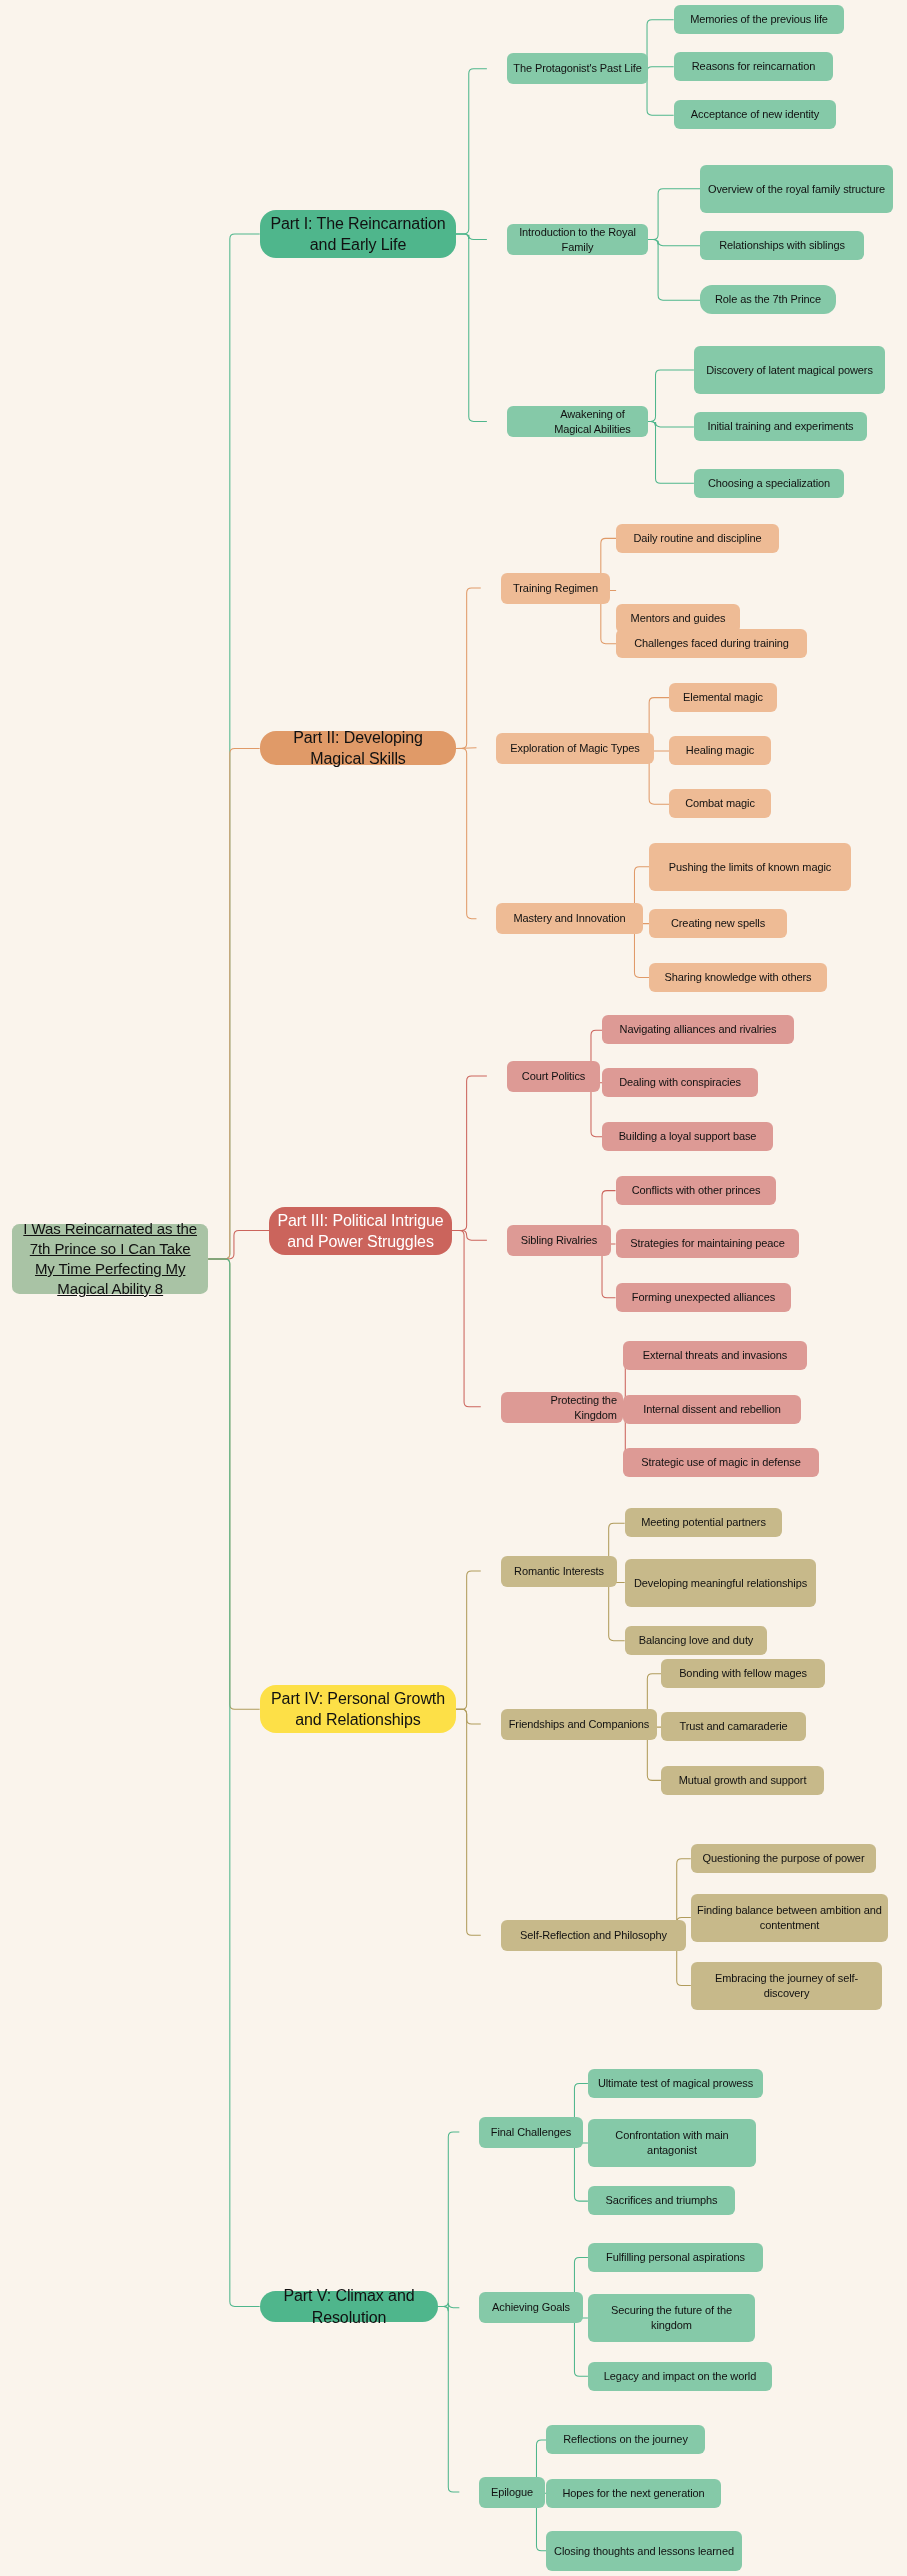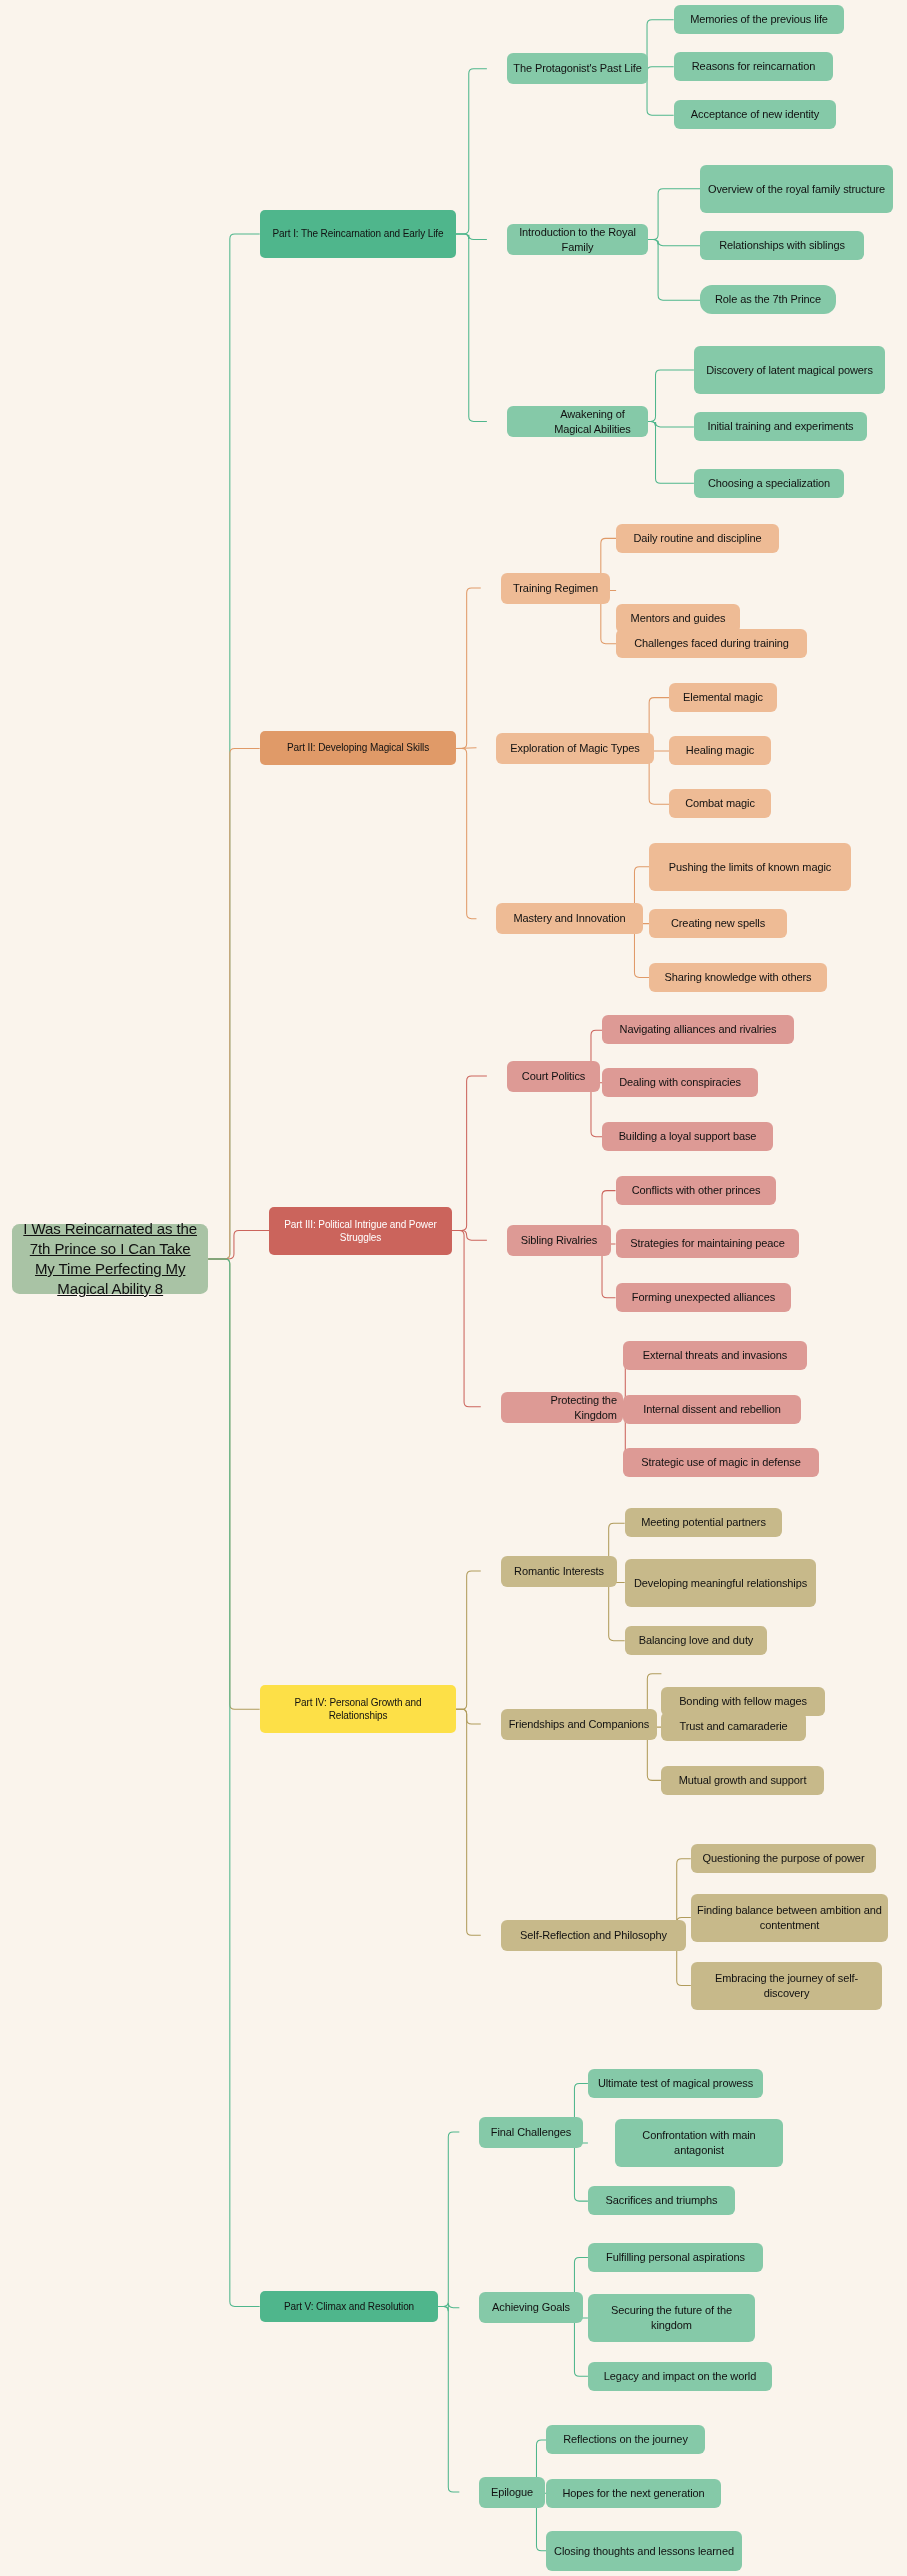--- a/index.html
+++ b/index.html
@@ -38,22 +38,22 @@
     color: #111111;
     letter-spacing: -0.1px;
   }
   .node.root {
     background: #A9C3A5;
     font-size: 15px;
     border-radius: 7.3px;
     text-decoration: underline;
   }
   .node.l1 {
-    font-size: 10px;
-    border-radius: 5px;
+    font-size: 16px;
+    border-radius: 16px;
   }
   .node.l2 {
     font-size: 11px;
     margin-left: 20px;
   }
   .node.l3 {
     font-size: 11px;
   }
   .g1 { background: #4FB68C; }
   .g2 { background: #85C9A8; }
@@ -271,21 +271,21 @@
       </div>
       <div class="node l3 k3" style="left: 625px; top: 1559px; width: 191px; height: 48px;">
         <span>Developing meaningful relationships</span>
       </div>
       <div class="node l3 k3" style="left: 625px; top: 1626px; width: 142px; height: 29px;">
         <span>Balancing love and duty</span>
       </div>
       <div class="node l2 k2" style="left: 481px; top: 1709px; width: 156px; height: 31px;">
         <span>Friendships and Companions</span>
       </div>
-      <div class="node l3 k3" style="left: 661px; top: 1659px; width: 164px; height: 29px; margin-top: 28px;">
+      <div class="node l3 k3" style="left: 661px; top: 1659px; width: 164px; height: 29px;">
         <span>Bonding with fellow mages</span>
       </div>
       <div class="node l3 k3" style="left: 661px; top: 1712px; width: 145px; height: 29px;">
         <span>Trust and camaraderie</span>
       </div>
       <div class="node l3 k3" style="left: 661px; top: 1766px; width: 163px; height: 29px;">
         <span>Mutual growth and support</span>
       </div>
       <div class="node l2 k2" style="left: 481px; top: 1920px; width: 185px; height: 31px;">
         <span>Self-Reflection and Philosophy</span>
@@ -301,21 +301,21 @@
       </div>
       <div class="node l1 g1" style="left: 260px; top: 2291px; width: 178px; height: 31px;">
         <span>Part V: Climax and Resolution</span>
       </div>
       <div class="node l2 g2" style="left: 459px; top: 2117px; width: 104px; height: 31px;">
         <span>Final Challenges</span>
       </div>
       <div class="node l3 g3" style="left: 588px; top: 2069px; width: 175px; height: 29px;">
         <span>Ultimate test of magical prowess</span>
       </div>
-      <div class="node l3 g3" style="left: 588px; top: 2119px; width: 168px; height: 48px; margin-left: 27px;">
+      <div class="node l3 g3" style="left: 588px; top: 2119px; width: 168px; height: 48px;">
         <span>Confrontation with main antagonist</span>
       </div>
       <div class="node l3 g3" style="left: 588px; top: 2186px; width: 147px; height: 29px;">
         <span>Sacrifices and triumphs</span>
       </div>
       <div class="node l2 g2" style="left: 459px; top: 2292px; width: 104px; height: 31px;">
         <span>Achieving Goals</span>
       </div>
       <div class="node l3 g3" style="left: 588px; top: 2243px; width: 175px; height: 29px;">
         <span>Fulfilling personal aspirations</span>

